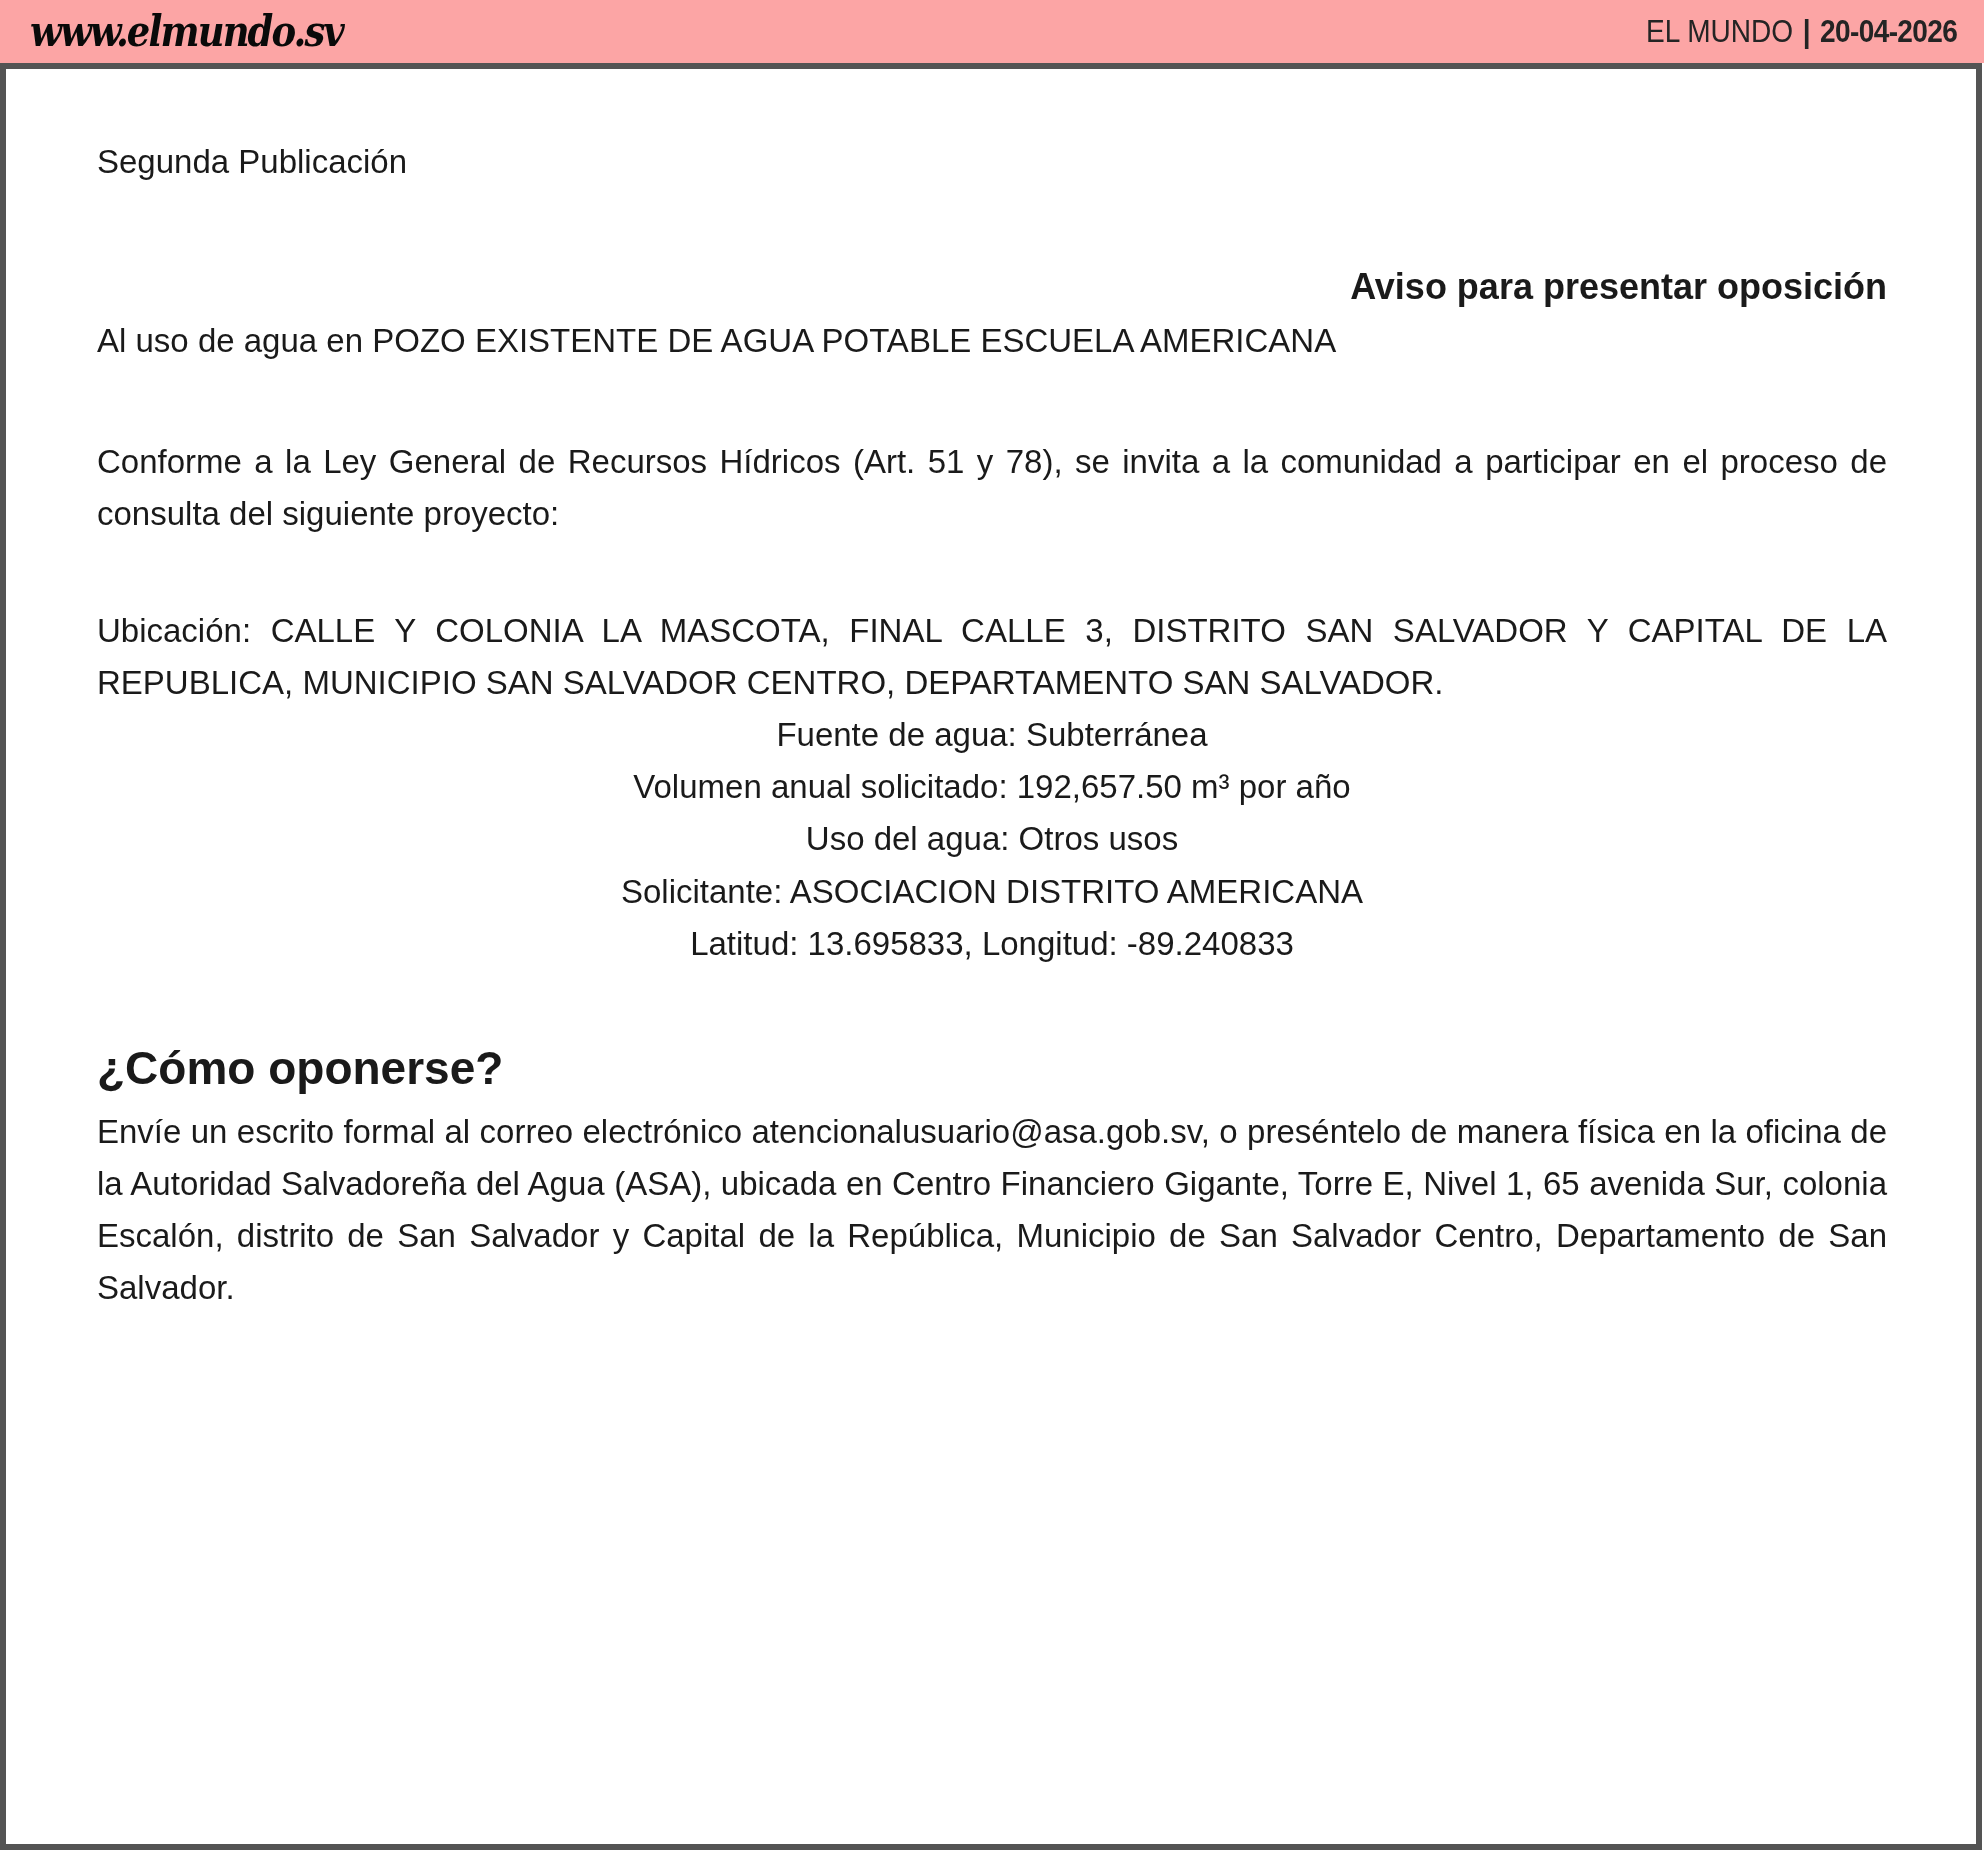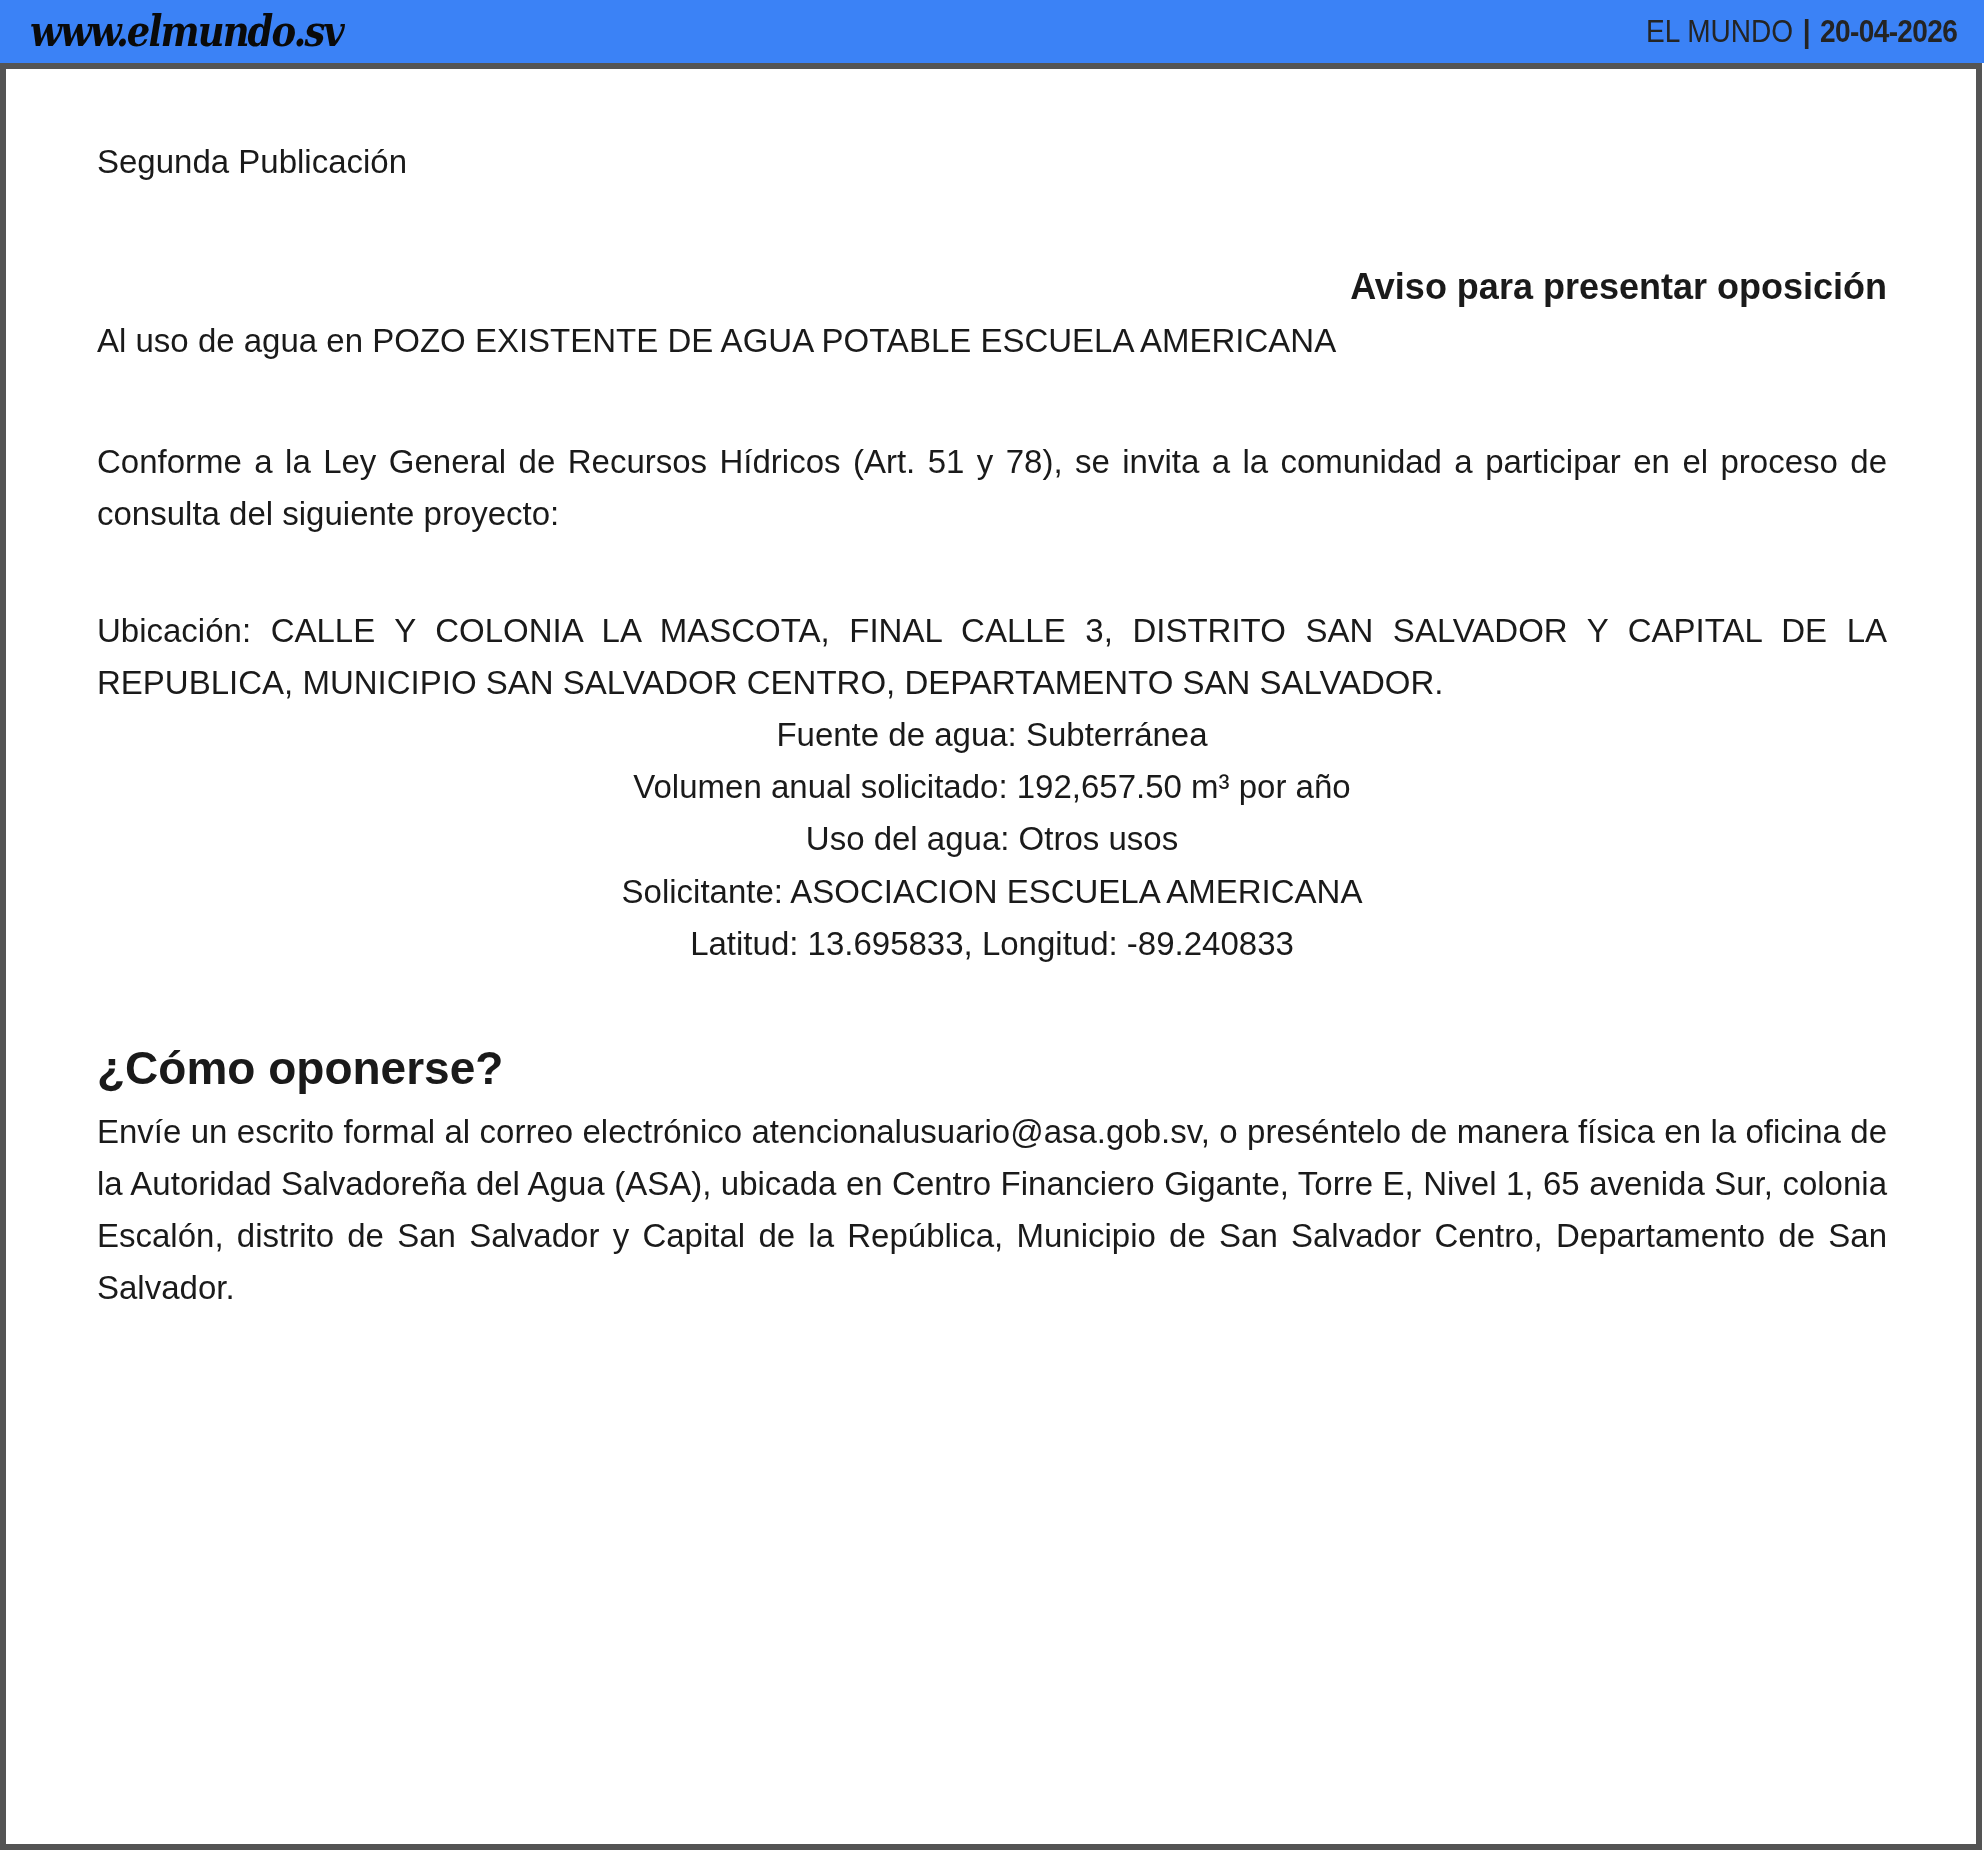--- a/index.html
+++ b/index.html
@@ -19,21 +19,21 @@
   
   .topbar {
     position: absolute;
     top: 0; left: 0; right: 0;
     height: 63px;
     display: flex;
     justify-content: space-between;
     align-items: center;
     padding: 0 28px 0 30px;
     box-sizing: border-box;
-    background: #3b82f6;
+    background: #fca5a5;
   }
   .logo {
     font-family: "DejaVu Serif", serif;
     font-style: italic;
     font-weight: bold;
     font-size: 42px;
     letter-spacing: -2.2px;
     line-height: 1;
     color: #0a0a0a;
     transform: scaleX(0.88);
@@ -130,21 +130,21 @@
 
     <div class="subtitle">Al uso de agua en POZO EXISTENTE DE AGUA POTABLE ESCUELA AMERICANA</div>
 
     <p class="para intro">Conforme a la Ley General de Recursos Hídricos (Art. 51 y 78), se invita a la comunidad a participar en el proceso de consulta del siguiente proyecto:</p>
 
     <div class="details">
       <p class="para detail">Ubicación: CALLE Y COLONIA LA MASCOTA, FINAL CALLE 3, DISTRITO SAN SALVADOR Y CAPITAL DE LA REPUBLICA, MUNICIPIO SAN SALVADOR CENTRO, DEPARTAMENTO SAN SALVADOR.</p>
       <p class="line">Fuente de agua: Subterránea</p>
       <p class="line">Volumen anual solicitado: 192,657.50 m³ por año</p>
       <p class="line">Uso del agua: Otros usos</p>
-      <p class="line">Solicitante: ASOCIACION ESCUELA AMERICANA</p>
+      <p class="line">Solicitante: ASOCIACION DISTRITO AMERICANA</p>
       <p class="line">Latitud: 13.695833, Longitud: -89.240833</p>
     </div>
 
 
     <h2 class="howto-heading">¿Cómo oponerse?</h2>
 
     <p class="para howto">Envíe un escrito formal al correo electrónico atencionalusuario@asa.gob.sv, o preséntelo de manera física en la oficina de la Autoridad Salvadoreña del Agua (ASA), ubicada en Centro Financiero Gigante, Torre E, Nivel 1, 65 avenida Sur, colonia Escalón, distrito de San Salvador y Capital de la República, Municipio de San Salvador Centro, Departamento de San Salvador.</p>
 
   </section>
 

